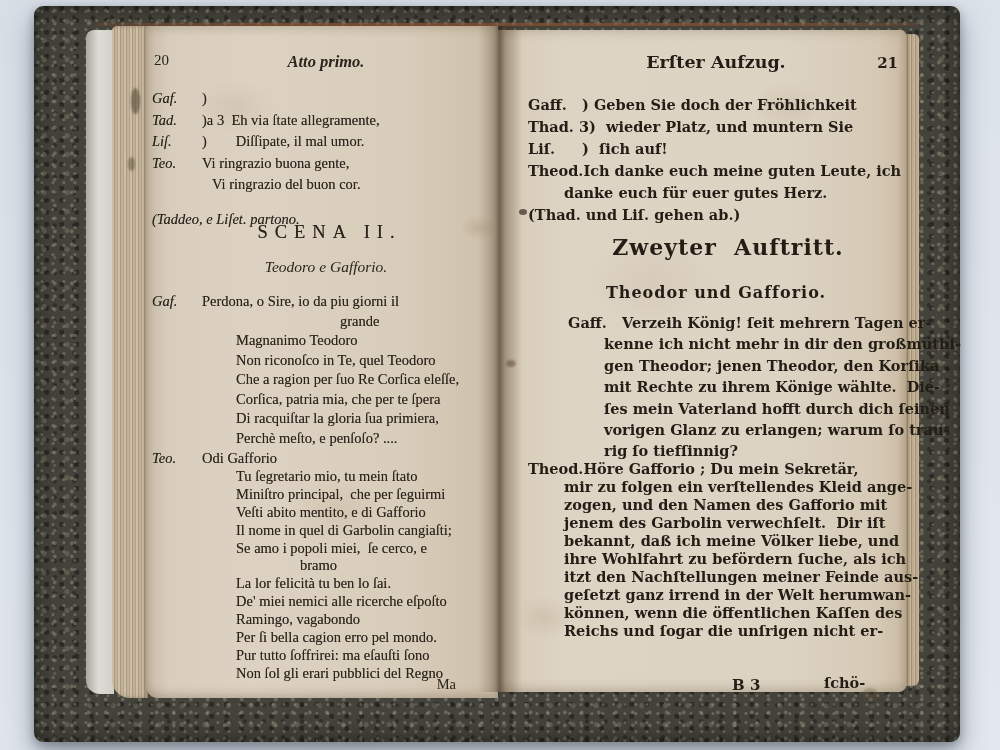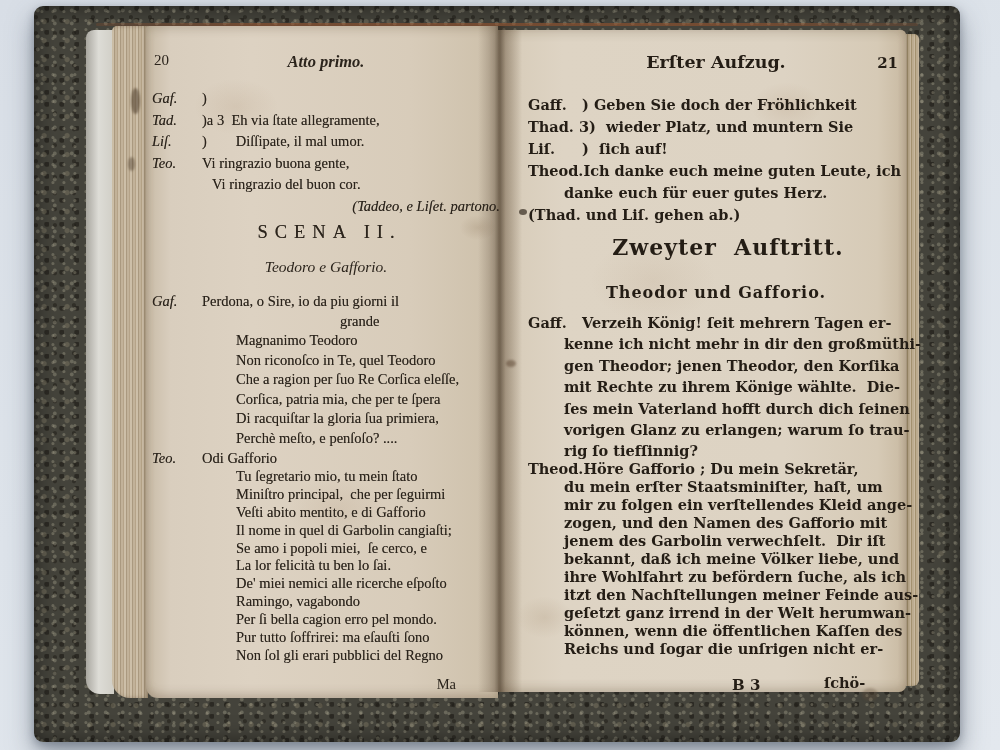--- a/index.html
+++ b/index.html
@@ -57,38 +57,38 @@
   #lp-text{left:152px;width:348px;}
   #rp-text{left:528px;width:376px;}
   .blk{position:absolute;left:0;width:100%;}
   
   .lp .line{white-space:pre;font:14.5px/21.5px "Liberation Serif","DejaVu Serif",serif;color:#2b241c;text-shadow:0 0 .4px rgba(43,36,28,.55);}
   .lp .speaker{font-style:italic;display:inline-block;min-width:50px;}
   .lp .i{padding-left:84px;}
   .lp .i2{padding-left:60px;}
   .lp .g1{padding-left:188px;}
   .lp .g2{padding-left:148px;}
-  .lp .r{text-align:right;}
+  .lp .r{text-align:left;margin-top:13px;}
   .lp .it{font-style:italic;}
   #lp-b1{top:88px;}
   #lp-b2{top:292px;} #lp-b2 .line{line-height:19.5px;}
   #lp-b3{top:450px;} #lp-b3 .line{line-height:17.9px;}
   .lp-header{position:absolute;top:52px;left:0;width:100%;height:22px;}
   .lp-pagenum{position:absolute;left:2px;top:0;font:15px "Liberation Serif",serif;color:#2b241c;}
   .lp-title{position:absolute;left:0;top:0;width:100%;text-align:center;font:italic 700 16.5px "Liberation Serif",serif;color:#2b241c;}
   .lp-scene{position:absolute;top:222px;left:0;width:100%;text-align:center;
     font:18.5px "Liberation Serif",serif;letter-spacing:7px;text-indent:7px;color:#2b241c;text-shadow:0 0 .5px rgba(43,36,28,.6);}
   .lp-chars{position:absolute;top:258px;left:0;width:100%;text-align:center;font:italic 15.5px "Liberation Serif",serif;color:#2b241c;}
   .lp-catch{position:absolute;top:676px;right:44px;font:14.5px "Liberation Serif",serif;color:#2b241c;margin-left:11px;}
   
   .rp .line{white-space:pre;font:700 14.5px/22px "DejaVu Serif","Liberation Serif",serif;color:#241d15;}
   .rp .speaker{display:inline-block;min-width:54px;}
   .rp .i{padding-left:36px;}
   #rp-b1{top:94px;}
-  #rp-p1{top:312px;} #rp-p1 .line{line-height:21.4px;}
+  #rp-p1{top:312px;} #rp-p1 .line{line-height:21.4px;margin-left:40px;}
   #rp-p2{top:460px;} #rp-p2 .line{line-height:18px;}
   .rp-header{position:absolute;top:52px;left:0;width:100%;height:24px;}
   .rp-pagenum{position:absolute;right:6px;top:2px;font:700 15px "DejaVu Serif",serif;color:#241d15;}
   .rp-title{position:absolute;left:0;top:0;width:100%;text-align:center;font:700 17.5px "DejaVu Serif",serif;color:#241d15;}
   .rp-scene{position:absolute;top:234px;left:12px;width:100%;text-align:center;white-space:pre;
     font:700 22px "DejaVu Serif",serif;letter-spacing:1px;color:#241d15;}
   .rp-chars{position:absolute;top:283px;left:0;width:100%;text-align:center;white-space:pre;
     font:700 16px "DejaVu Serif",serif;letter-spacing:1px;color:#241d15;}
   .rp-sig{position:absolute;top:676px;left:204px;font:700 15px "DejaVu Serif",serif;color:#241d15;}
   .rp-catch{position:absolute;top:674px;left:296px;font:700 14.5px "DejaVu Serif",serif;color:#241d15;}
@@ -137,20 +137,21 @@
         <div class="line i"><span>Di racquiſtar la gloria ſua primiera,</span></div>
         <div class="line i"><span>Perchè meſto, e penſoſo? ....</span></div>
       </div>
     <div class="blk" id="lp-b3">
         <div class="line"><span class="speaker">Teo.</span><span>Odi Gafforio</span></div>
         <div class="line i"><span>Tu ſegretario mio, tu mein ſtato</span></div>
         <div class="line i"><span>Miniſtro principal,  che per ſeguirmi</span></div>
         <div class="line i"><span>Veſti abito mentito, e di Gafforio</span></div>
         <div class="line i"><span>Il nome in quel di Garbolin cangiaſti;</span></div>
         <div class="line i"><span>Se amo i popoli miei,  ſe cerco, e</span></div>
+        <div class="line g2"><span>bramo</span></div>
         <div class="line i"><span>La lor felicità tu ben lo ſai.</span></div>
         <div class="line i"><span>De' miei nemici alle ricerche eſpoſto</span></div>
         <div class="line i"><span>Ramingo, vagabondo</span></div>
         <div class="line i"><span>Per ſi bella cagion erro pel mondo.</span></div>
         <div class="line i"><span>Pur tutto ſoffrirei: ma eſauſti ſono</span></div>
         <div class="line i"><span>Non ſol gli erari pubblici del Regno</span></div>
       </div>
     <div class="lp-catch">Ma</div>
   </div>
 
@@ -173,21 +174,20 @@
         <div class="line"><span class="speaker">Gaff.</span><span>Verzeih König! ſeit mehrern Tagen er-</span></div>
         <div class="line i"><span>kenne ich nicht mehr in dir den großmüthi-</span></div>
         <div class="line i"><span>gen Theodor; jenen Theodor, den Korſika</span></div>
         <div class="line i"><span>mit Rechte zu ihrem Könige wählte.  Die-</span></div>
         <div class="line i"><span>ſes mein Vaterland hofft durch dich ſeinen</span></div>
         <div class="line i"><span>vorigen Glanz zu erlangen; warum ſo trau-</span></div>
         <div class="line i"><span>rig ſo tiefſinnig?</span></div>
       </div>
     <div class="blk" id="rp-p2">
         <div class="line"><span class="speaker">Theod.</span><span>Höre Gafforio ; Du mein Sekretär,</span></div>
-        <div class="line i"><span>du mein erſter Staatsminiſter, haſt, um</span></div>
         <div class="line i"><span>mir zu folgen ein verſtellendes Kleid ange-</span></div>
         <div class="line i"><span>zogen, und den Namen des Gafforio mit</span></div>
         <div class="line i"><span>jenem des Garbolin verwechſelt.  Dir iſt</span></div>
         <div class="line i"><span>bekannt, daß ich meine Völker liebe, und</span></div>
         <div class="line i"><span>ihre Wohlfahrt zu befördern ſuche, als ich</span></div>
         <div class="line i"><span>itzt den Nachſtellungen meiner Feinde aus-</span></div>
         <div class="line i"><span>geſetzt ganz irrend in der Welt herumwan-</span></div>
         <div class="line i"><span>können, wenn die öffentlichen Kaſſen des</span></div>
         <div class="line i"><span>Reichs und ſogar die unſrigen nicht er-</span></div>
       </div>

